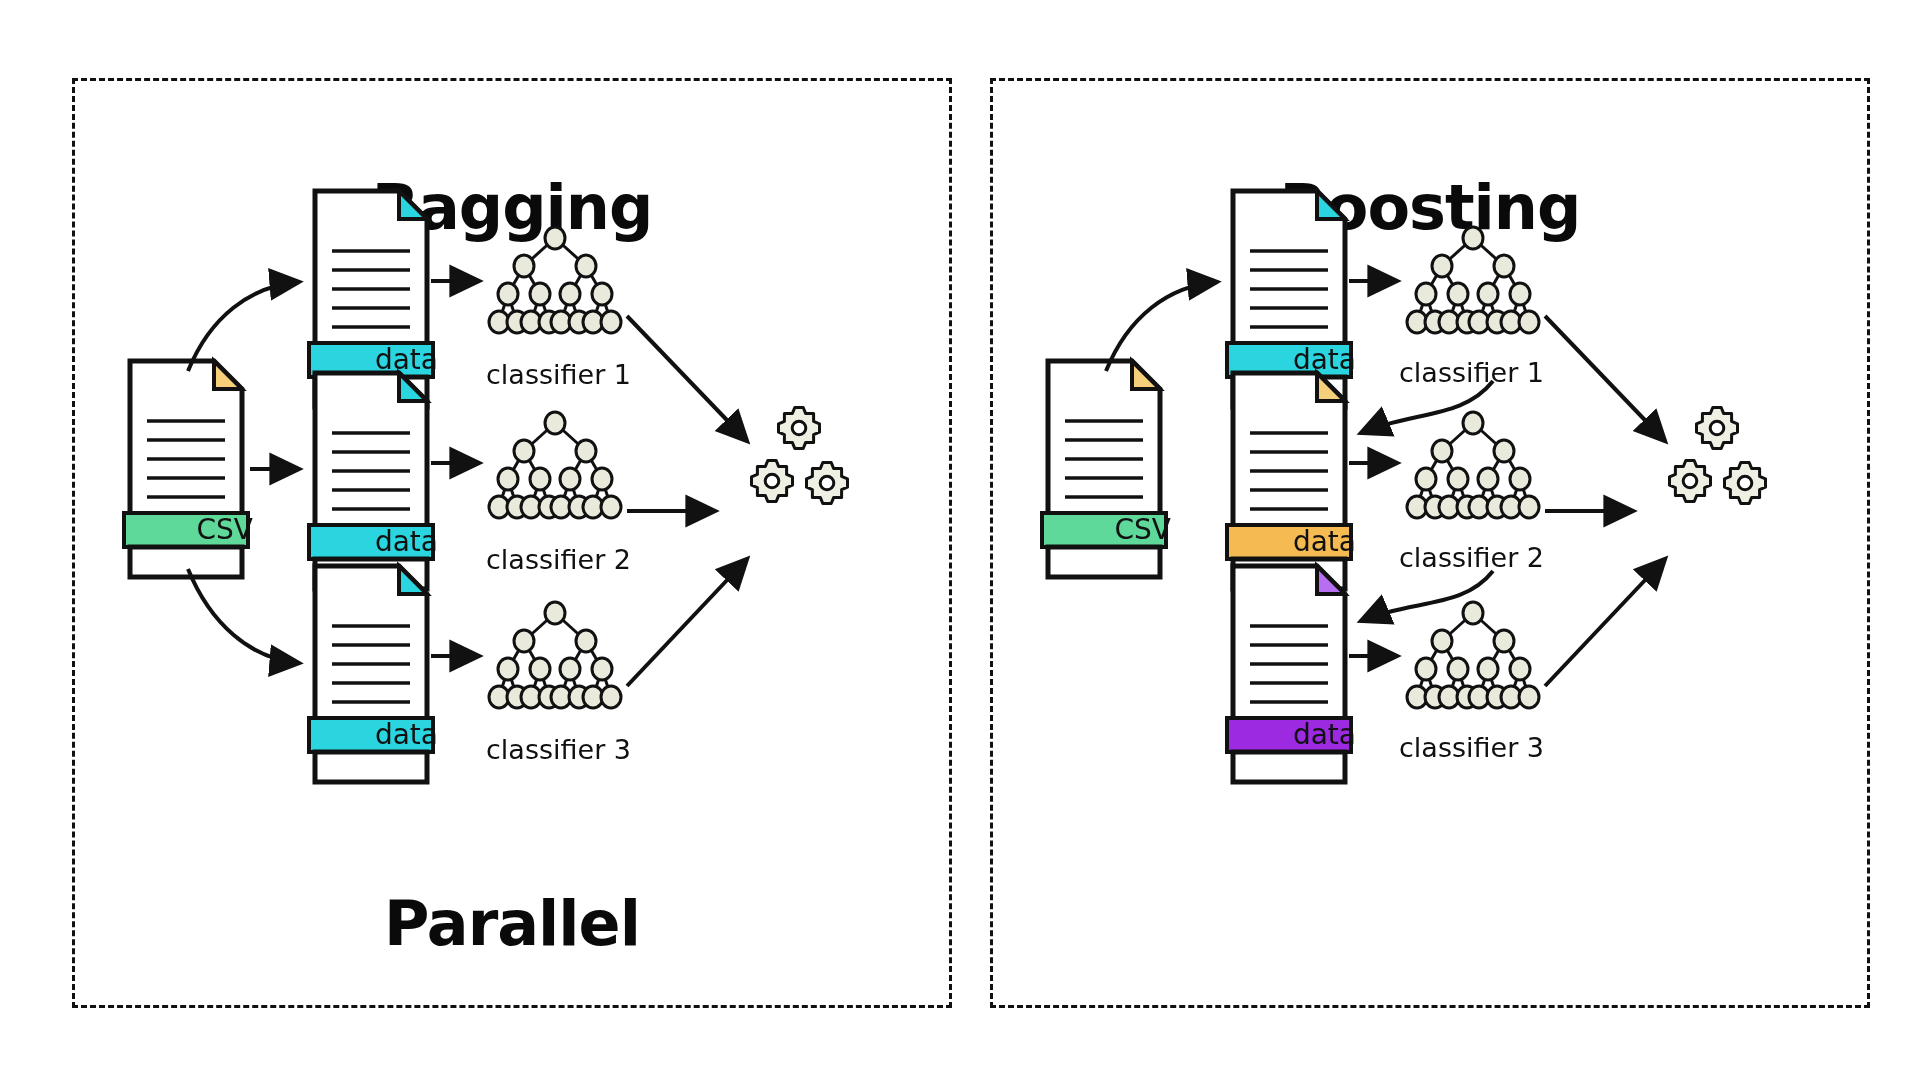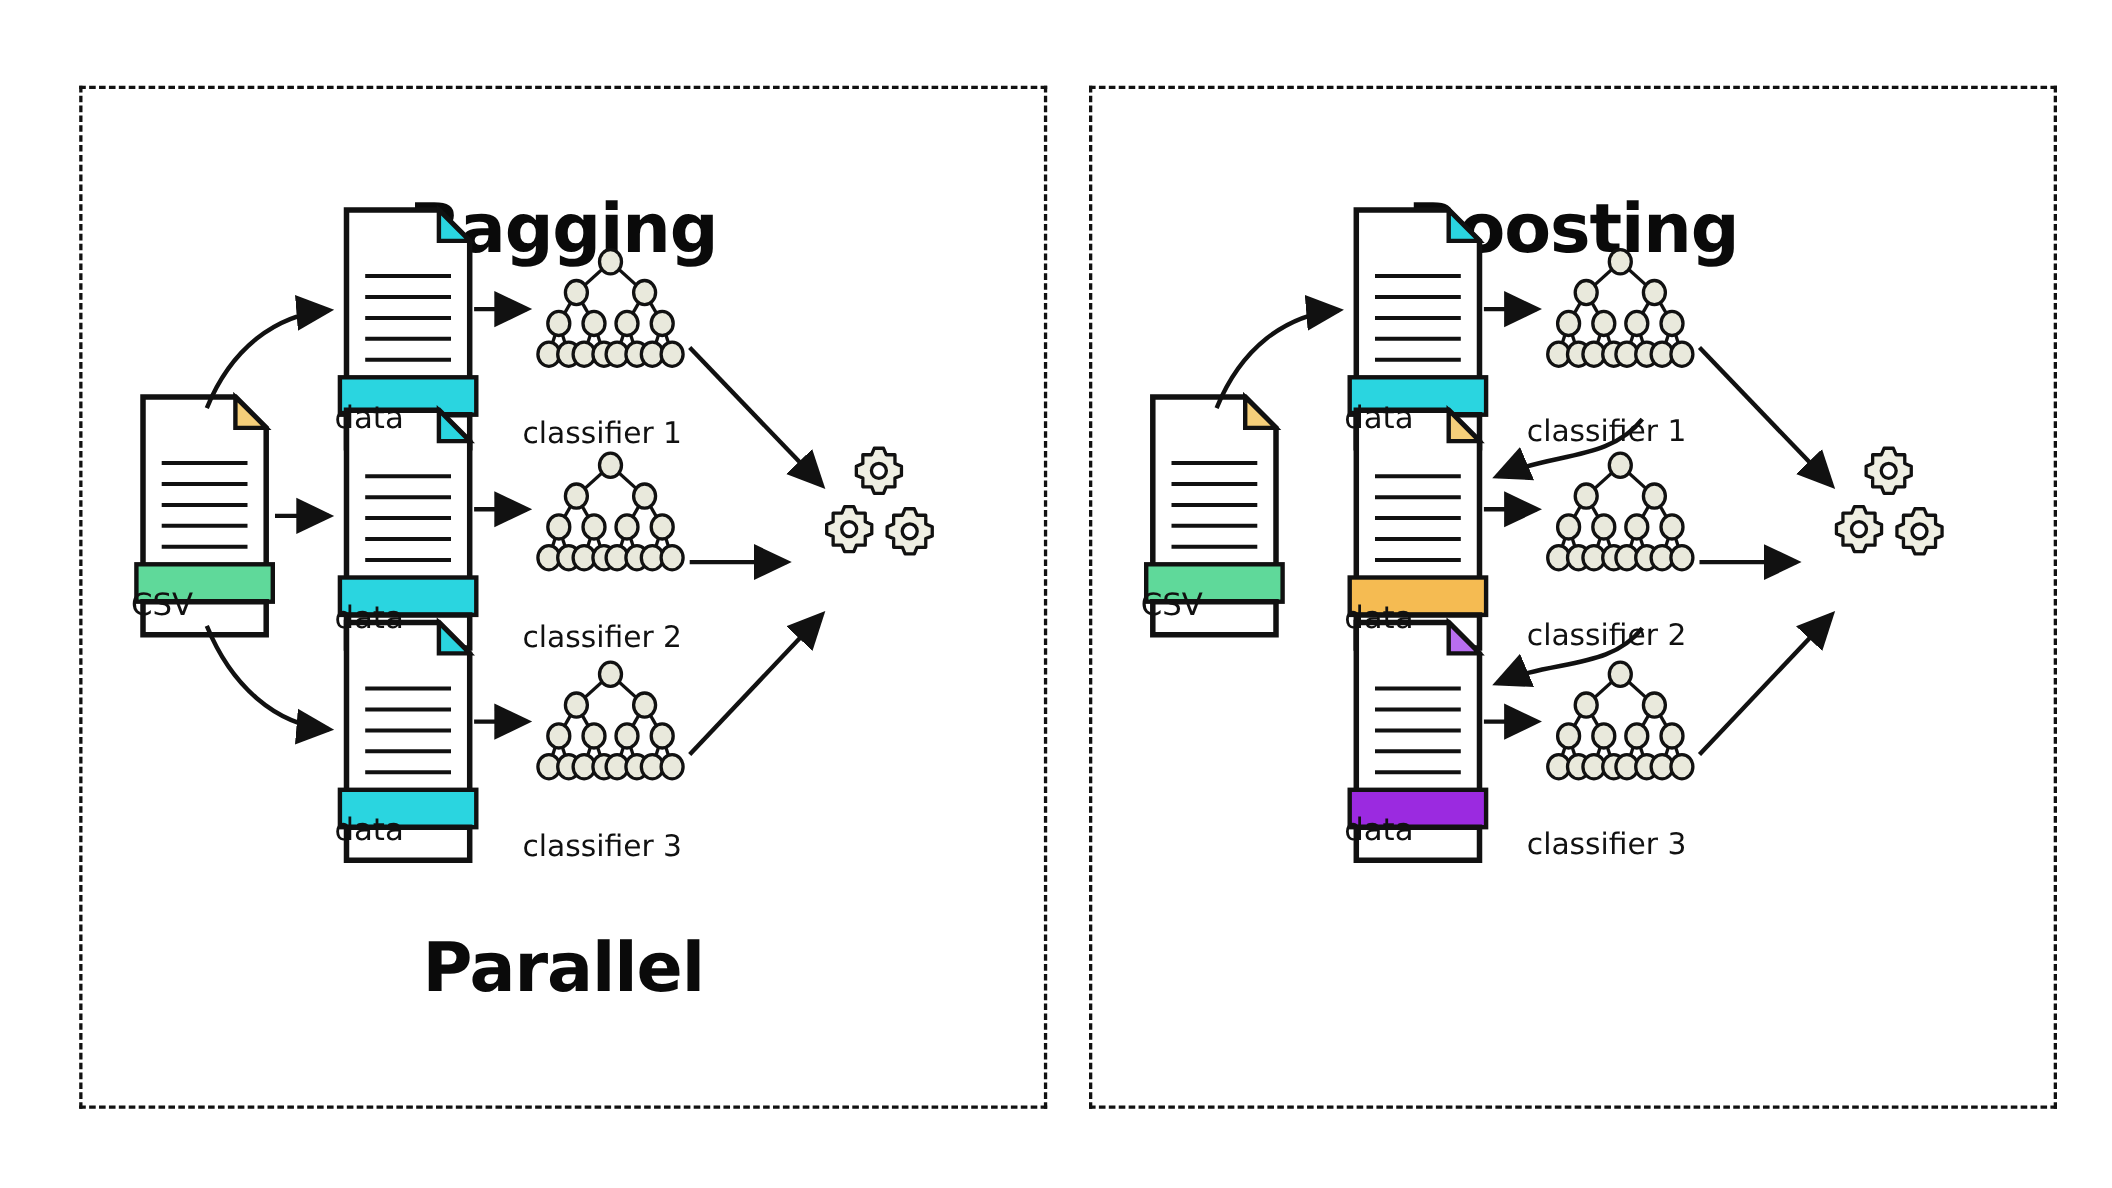--- a/index.html
+++ b/index.html
@@ -7,25 +7,25 @@
   #stage{position:relative;width:1920px;height:1080px;background:#fff;}
   .panel{position:absolute;border:3px dashed #111;box-sizing:border-box;background:#fff;}
   #panel-bagging{left:72px;top:78px;width:880px;height:930px;}
   #panel-boosting{left:990px;top:78px;width:880px;height:930px;}
   .panel-title{
     position:absolute;width:100%;text-align:center;
     font-family:"DejaVu Sans",sans-serif;font-weight:700;
     font-size:62px;letter-spacing:-1px;color:#0a0a0a;line-height:1;
   }
   .title-top{top:96px;}
-  .title-bottom{top:768px;}
+  .title-bottom{top:812px;}
   .svg-layer{position:absolute;left:0;top:0;width:880px;height:930px;overflow:visible;}
   .cap{
     position:absolute;font-family:"DejaVu Sans",sans-serif;
-    font-size:27px;color:#111;white-space:nowrap;text-align:left;margin-top:20px;
+    font-size:27px;color:#111;white-space:nowrap;text-align:right;
   }
 </style>
 </head>
 <body>
 
 <div id="stage">
 
   <div class="panel" id="panel-bagging">
     <div class="panel-title title-top">Bagging</div>
     <div class="panel-title title-bottom">Parallel</div>

